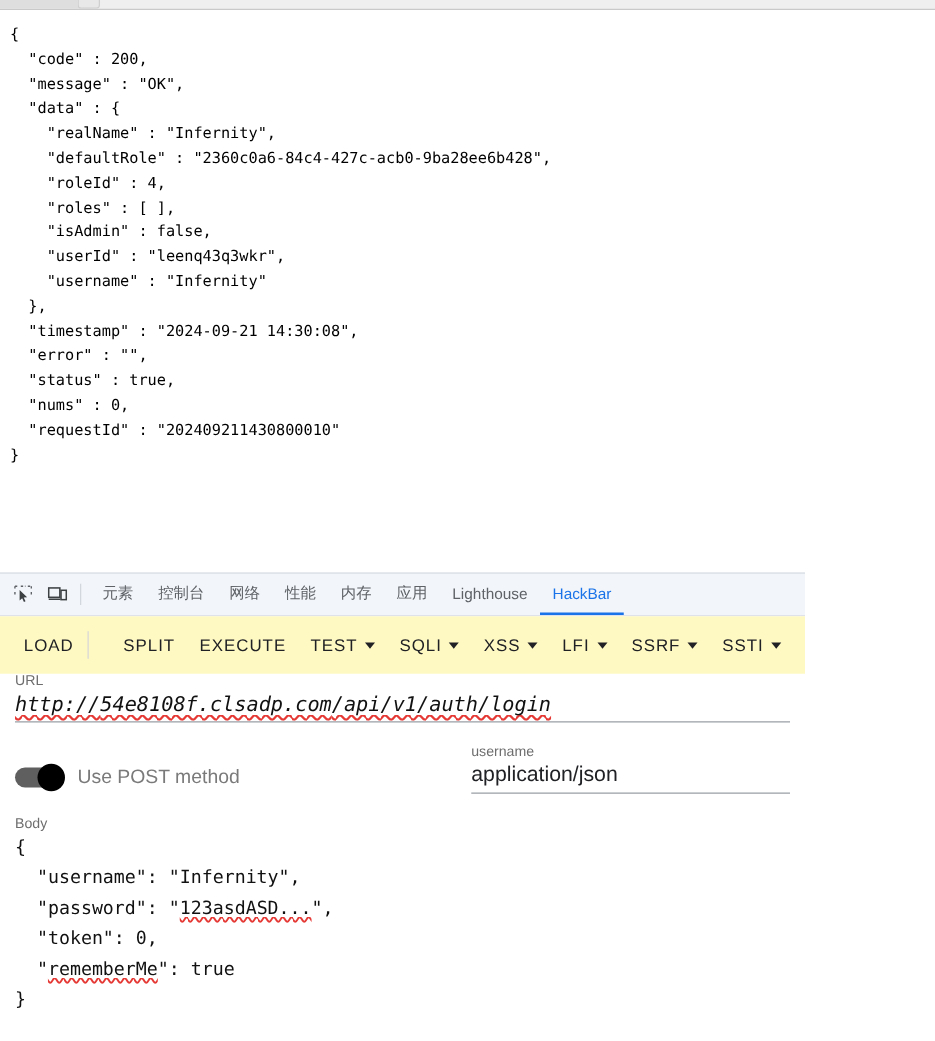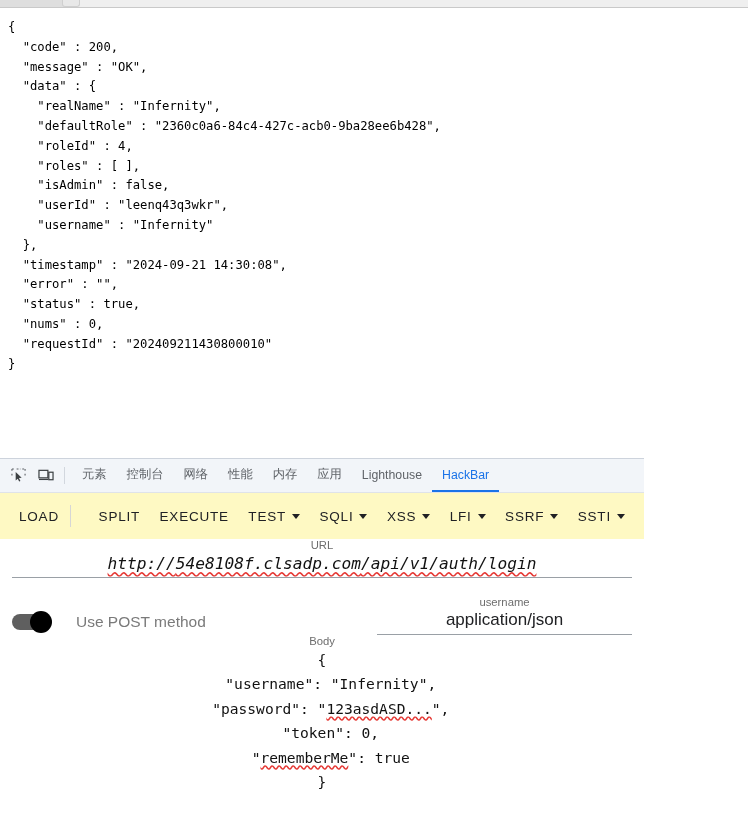--- a/index.html
+++ b/index.html
@@ -50,21 +50,20 @@
     white-space: pre;
   }
 
   
   .devtools {
     position: absolute;
     top: 458px; left: 0;
     width: 644px; height: 375px;
     background: #ffffff;
     border-top: 1px solid #cdd3dc;
-    text-align: center;
   }
 
   
   .dt-tabstrip {
     display: flex;
     align-items: center;
     height: 34px;
     background: #f2f5f9;
     border-bottom: 1px solid #dfe3e9;
     padding-left: 4px;
@@ -162,21 +161,21 @@
   }
 
   .row-post {
     display: flex;
     align-items: flex-end;
     margin-top: 18px;
   }
   .toggle-wrap {
     display: flex;
     align-items: center;
-    gap: 25px;
+    gap: 11px;
     padding-bottom: 4px;
   }
   .toggle {
     position: relative;
     width: 39px; height: 16px;
     background: #5f5f5f;
     border-radius: 8px;
     cursor: pointer;
     flex: none;
   }
@@ -197,21 +196,21 @@
     width: 255px;
   }
   .enctype-field {
     font-size: 17px;
     color: #202124;
     padding: 1px 0 4px 0;
     border-bottom: 1px solid #9aa0a6;
     width: 100%;
   }
 
-  .body-group { }
+  .body-group { margin-top: 18px; }
   .body-text {
     margin: 0;
     font-family: "DejaVu Sans Mono", "Liberation Mono", monospace;
     font-size: 14.6px;
     line-height: 24.4px;
     color: #111111;
     white-space: pre;
   }
 </style>
 </head>

